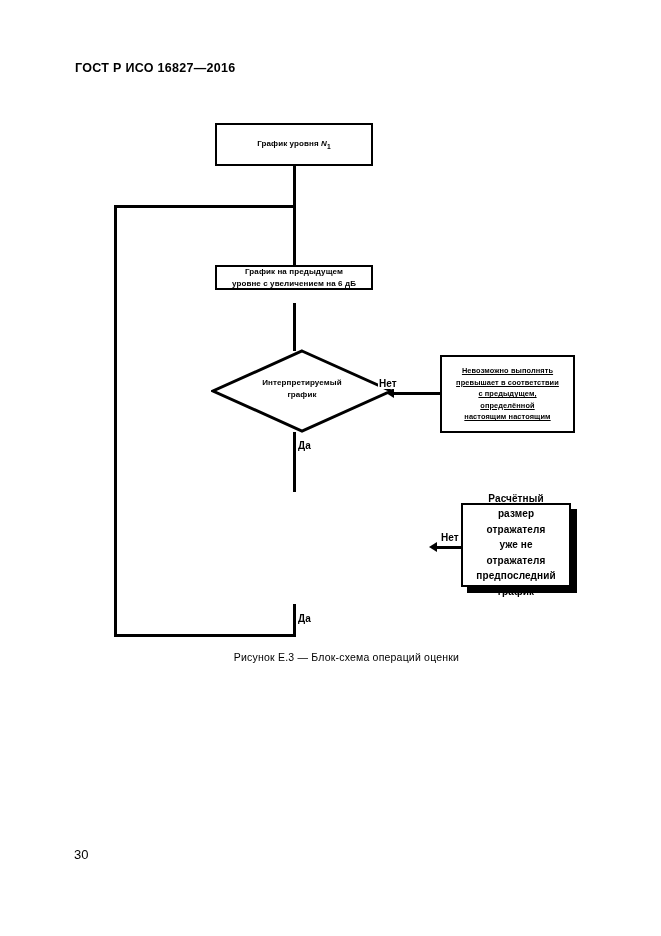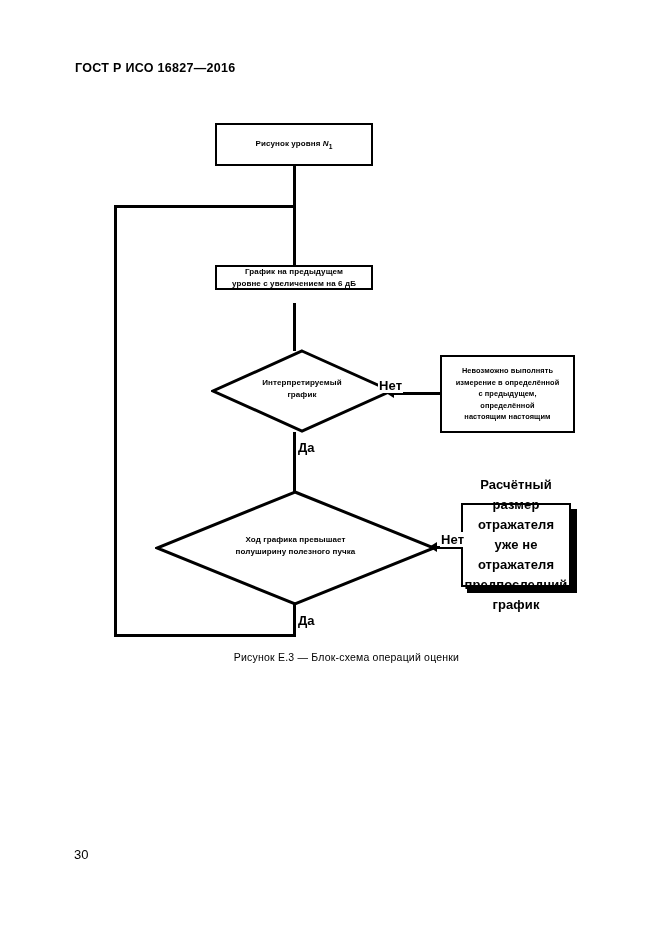--- a/index.html
+++ b/index.html
@@ -73,27 +73,27 @@
     letter-spacing: 0.1px;
     z-index: 3;
   }
   .node-box .txt { padding: 0 6px; }
 
   #box-level1  { left: 215px; top: 123px; width: 158px; height: 43px; }
   #box-prev    { left: 215px; top: 265px; width: 158px; height: 25px; }
 
   #box-impossible {
     left: 440px; top: 355px; width: 135px; height: 78px;
-    font-size: 7.4px; line-height: 1.55;
+    font-size: 7.4px; line-height: 1.55; text-decoration: underline;
   }
 
   
   #box-calcsize {
     left: 461px; top: 503px; width: 110px; height: 84px;
-    font-size: 13px; line-height: 1.55;
+    font-size: 10px; line-height: 1.55;
   }
   #box-calcsize-shadow {
     position: absolute;
     left: 467px; top: 509px; width: 110px; height: 84px;
     background: #000000;
     z-index: 2;
   }
 
   
   .diamond-wrap {
@@ -124,21 +124,21 @@
     position: absolute;
     background: #000000;
     z-index: 1;
   }
   .line-v { width: 3px; }
   .line-h { height: 3px; }
 
   
   .edge-label {
     position: absolute;
-    font-size: 13px;
+    font-size: 10px;
     font-weight: bold;
     letter-spacing: 0.1px;
     background: #ffffff;
     padding: 0 1px;
     z-index: 4;
   }
 
   .arrow {
     position: absolute;
     width: 0; height: 0;
@@ -181,21 +181,21 @@
 
     <div class="edge-label" style="left:378px; top:378px;">Нет</div>
 
     <div class="edge-label" style="left:297px; top:440px;">Да</div>
 
     <div class="edge-label" style="left:440px; top:532px;">Нет</div>
 
     <div class="edge-label" style="left:297px; top:613px;">Да</div>
 
     <div class="node-box" id="box-level1">
-      <div class="txt"><span>Рисунок уровня </span><i>N</i><sub>1</sub></div>
+      <div class="txt"><span>График уровня </span><i>N</i><sub>1</sub></div>
     </div>
 
     <div class="node-box" id="box-prev">
       <div class="txt">
         <span>График на предыдущем</span><br>
         <span>уровне с увеличением на 6 дБ</span>
       </div>
     </div>
 
     <div class="diamond-wrap" id="diamond-interp">
@@ -204,36 +204,27 @@
       </svg>
       <div class="diamond-label">
         <span>Интерпретируемый</span><br>
         <span>график</span>
       </div>
     </div>
 
     <div class="node-box" id="box-impossible">
       <div class="txt">
         <span>Невозможно выполнять</span><br>
-        <span>измерение в определённой</span><br>
+        <span>превышает в соответствии</span><br>
         <span>с предыдущем,</span><br>
         <span>определённой</span><br>
         <span>настоящим настоящим</span>
       </div>
     </div>
 
-    <div class="diamond-wrap" id="diamond-halfwidth">
-      <svg width="281" height="116" viewBox="0 0 281 116">
-        <polygon points="140,2 279,58 140,114 2,58" fill="#ffffff" stroke="#000000" stroke-width="3" stroke-linejoin="miter"></polygon>
-      </svg>
-      <div class="diamond-label">
-        <span>Ход графика превышает</span><br>
-        <span>полуширину полезного пучка</span>
-      </div>
-    </div>
 
     <div id="box-calcsize-shadow"></div>
 
     <div class="node-box" id="box-calcsize">
       <div class="txt">
         <span>Расчётный размер</span><br>
         <span>отражателя</span><br>
         <span>уже не отражателя</span><br>
         <span>предпоследний</span><br>
         <span>график</span>

